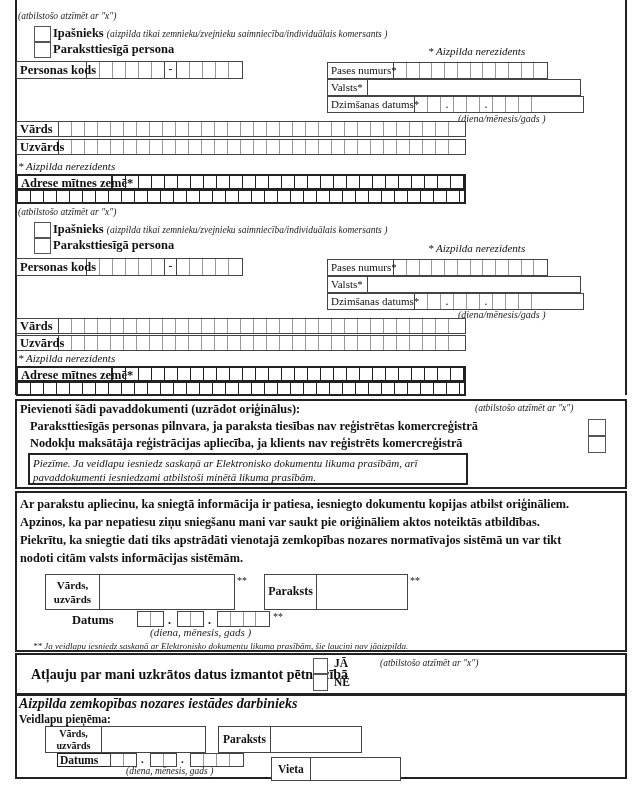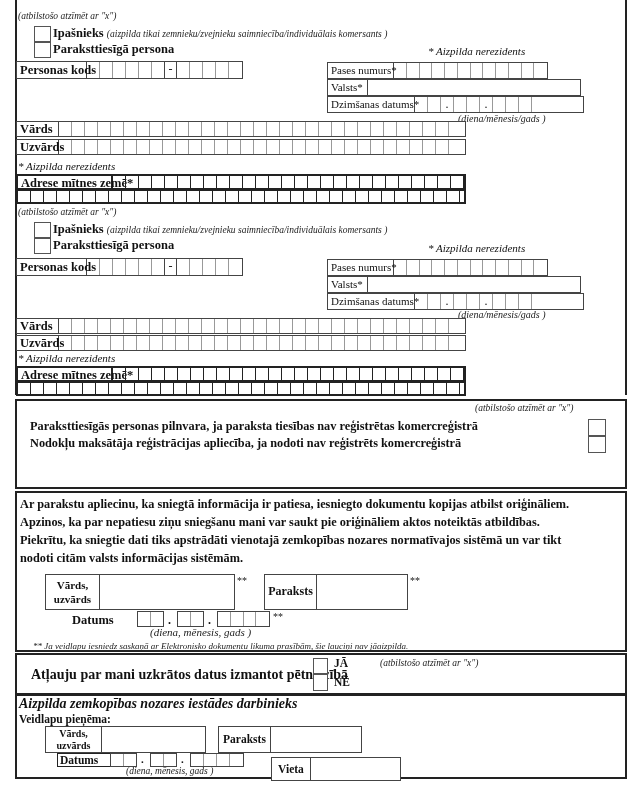--- a/index.html
+++ b/index.html
@@ -428,25 +428,27 @@
       <div class="cell"></div>
       <div class="cell"></div>
       <div class="cell"></div>
       <div class="cell"></div>
       <div class="cell"></div>
       <div class="cell"></div>
   </div>
 </div>
 
 <div class="section" style="top:399px; height:90px;">
+  <div class="abs b" style="left:3px; top:1px; font-size:12.3px;">Pievienoti šādi pavaddokumenti (uzrādot oriģinālus):</div>
   <div class="abs hint" style="left:458px; top:2px;">(atbilstošo atzīmēt ar "x")</div>
   <div class="abs b" style="left:13px; top:18px; font-size:12.3px;">Paraksttiesīgās personas pilnvara, ja paraksta tiesības nav reģistrētas komercreģistrā</div>
-  <div class="abs b" style="left:13px; top:35px; font-size:12.3px;">Nodokļu maksātāja reģistrācijas apliecība, ja nodoti nav reģistrēts komercreģistrā</div>
+  <div class="abs b" style="left:13px; top:35px; font-size:12.3px;">Nodokļu maksātāja reģistrācijas apliecība, ja klients nav reģistrēts komercreģistrā</div>
   <div class="chk" style="left:571px; top:18px; width:18px; height:17px;"></div>
   <div class="chk" style="left:571px; top:35px; width:18px; height:17px;"></div>
+  <div class="abs thick" style="left:11px; top:52px; width:440px; height:32px; box-sizing:border-box; padding:1px 3px; font-style:italic; font-size:11px; line-height:14px;">Piezīme. Ja  veidlapu iesniedz saskaņā ar Elektronisko dokumentu likuma prasībām, arī pavaddokumenti iesniedzami atbilstoši minētā likuma prasībām.</div>
 </div>
 
 <div class="section" style="top:491px; height:161px;">
   <div class="abs lines" style="left:3px; top:2px; white-space:nowrap;">
     <div>Ar  parakstu apliecinu, ka sniegtā informācija ir patiesa, iesniegto dokumentu kopijas atbilst oriģināliem.</div>
     <div>Apzinos, ka par nepatiesu ziņu sniegšanu mani var saukt pie oriģināliem aktos noteiktās atbildības.</div>
     <div>Piekrītu, ka sniegtie dati tiks apstrādāti vienotajā zemkopības nozares normatīvajos sistēmā un var tikt</div>
     <div>nodoti citām valsts informācijas sistēmām.</div>
   </div>
 

